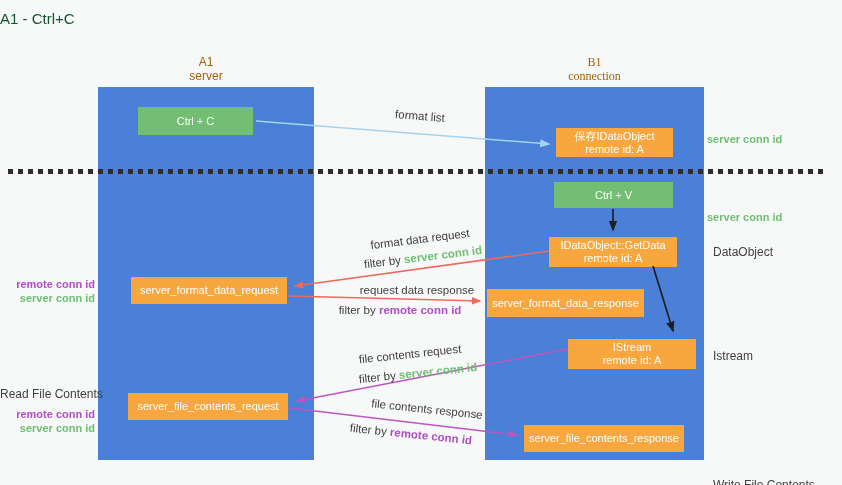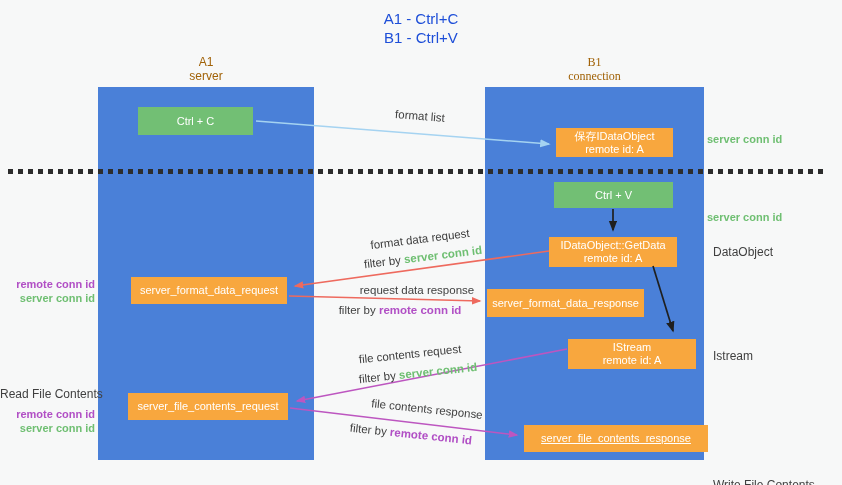--- a/index.html
+++ b/index.html
@@ -7,21 +7,21 @@
   body {
     font-family:"Liberation Sans", sans-serif;
     background:var(--background, #f7f8f8);
     color:var(--text-dark, #3c3c3c);
     overflow:hidden;
   }
   .canvas { position:relative; width:842px; height:485px; }
 
   .title {
     position:absolute; top:9px; left:0; width:842px;
-    text-align:center; font-size:15px; line-height:19px; color:#1d4ed8;
+    text-align:left; font-size:15px; line-height:19px; color:#14532d;
   }
 
   .col-header {
     position:absolute; text-align:center;
     font-size:12px; line-height:14px; color:#a16207;
   }
   .col-header.left  { left:98px;  top:55px; width:216px; }
   .col-header.right { left:485px; top:55px; width:219px;font-family:Liberation Serif, serif; }
 
   .col-rect {
@@ -69,21 +69,20 @@
   .ln-magenta { stroke:var(--arrow-magenta); stroke-width:1.5; }
   .ln-black   { stroke:var(--arrow-black);   stroke-width:1.7; }
 </style>
 </head>
 <body style="background: rgb(247, 248, 248);">
 
 <div class="canvas">
 
   <div class="title">
     <div>A1 - Ctrl+C</div>
-    <div>B1 - Ctrl+V</div>
   </div>
 
   <div class="col-header left">
     <div>A1</div>
     <div>server</div>
   </div>
   <div class="col-header right">
     <div>B1</div>
     <div>connection</div>
   </div>
@@ -138,21 +137,21 @@
     <span>IDataObject::GetData</span>
     <span>remote id: A</span>
   </div>
   <div class="node orange" style="left:487px; top:289px; width:157px; height:28px;">
     <span>server_format_data_response</span>
   </div>
   <div class="node orange" style="left:568px; top:339px; width:128px; height:30px;">
     <span>IStream</span>
     <span>remote id: A</span>
   </div>
-  <div class="node orange" style="left:524px; top:425px; width:184px; height:27px;text-decoration:underline;">
+  <div class="node orange" style="left:524px; top:425px; width:160px; height:27px;">
     <span>server_file_contents_response</span>
   </div>
 
   <div class="flow-label" style="left:340px; top:110px; width:160px; transform:rotate(4.5deg);">
     <span>format list</span>
   </div>
 
   <div class="flow-label" style="left:340px; top:233px; width:160px; transform:rotate(-7deg);">
     <span>format data request</span>
   </div>

